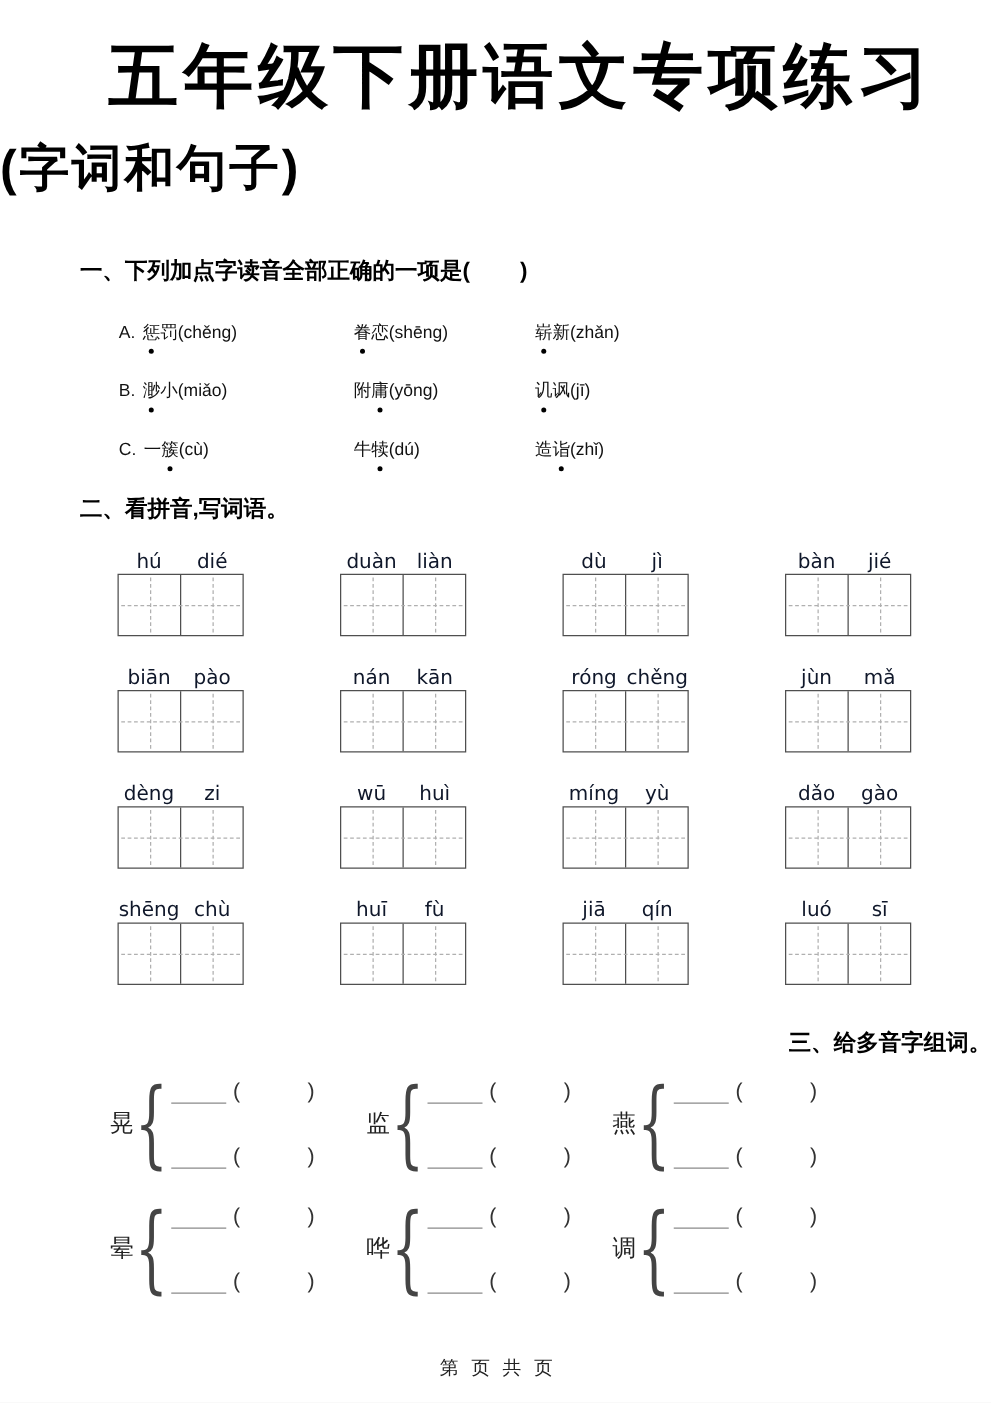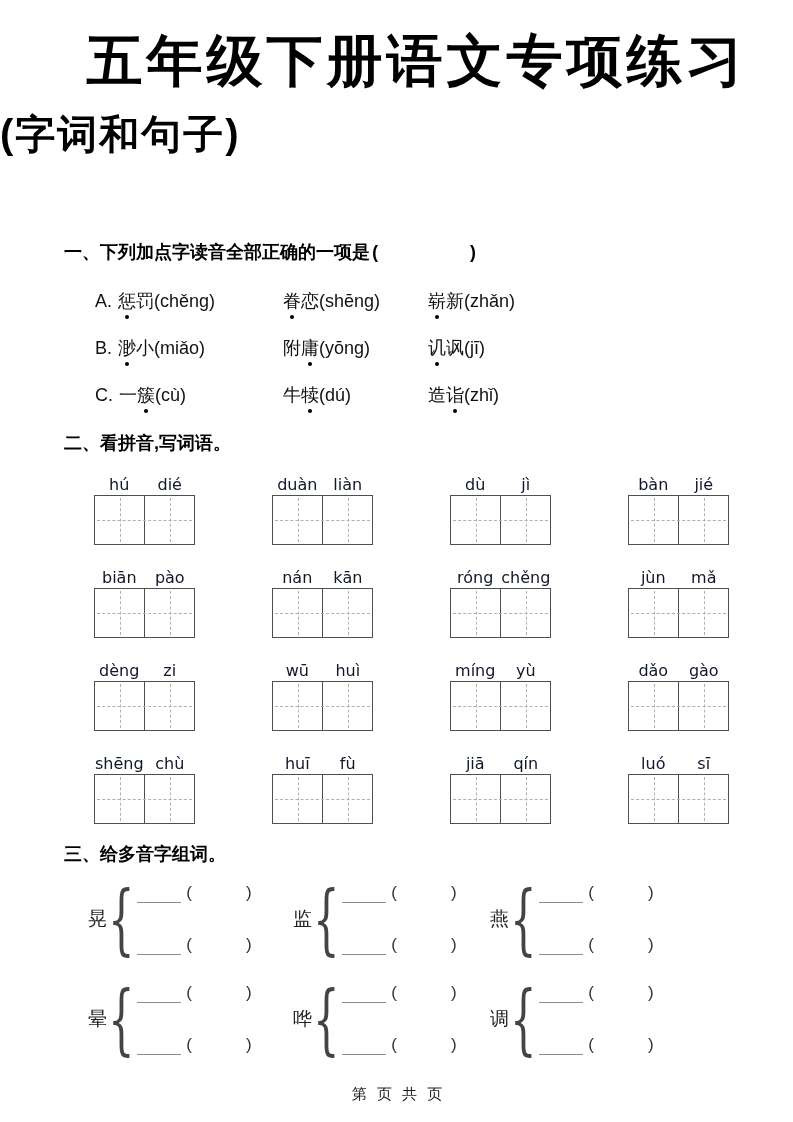--- a/index.html
+++ b/index.html
@@ -15,29 +15,29 @@
     padding-left: 40px;
   }
   .subtitle {
     margin-top: 16px; 
     font-size: 40px; font-weight: 800; letter-spacing: 2px; color: #000;
   }
   .sec-heading {
     margin-left: 64px; font-size: 18px; font-weight: 800; color: #000;
     white-space: pre;
   }
-  .sec1-heading { margin-top: 78px; font-family: Liberation Mono, monospace; }
+  .sec1-heading { margin-top: 42px; }
   .sec2-heading { margin-top: 18px; }
-  .sec3-heading { margin-top: 18px; }
+  .sec3-heading { margin-top: 34px; text-align: right; }
 
   
   .optrows { margin-top: 26px; }
   .optrow {
     display: grid; grid-template-columns: 188px 145px auto;
-    margin: 0 0 25px 95px; font-size: 18px; line-height: 22px;
+    margin: 0 0 25px 95px; font-size: 14px; line-height: 22px;
   }
   .optlabel { margin-right: 6px; }
   .word { white-space: nowrap; }
   .emph { position: relative; display: inline-block; }
   .emph::after {
     content: ""; position: absolute; left: 50%; bottom: -7px;
     width: 4px; height: 4px; border-radius: 50%; background: #000;
     transform: translateX(-50%);
   }
 

